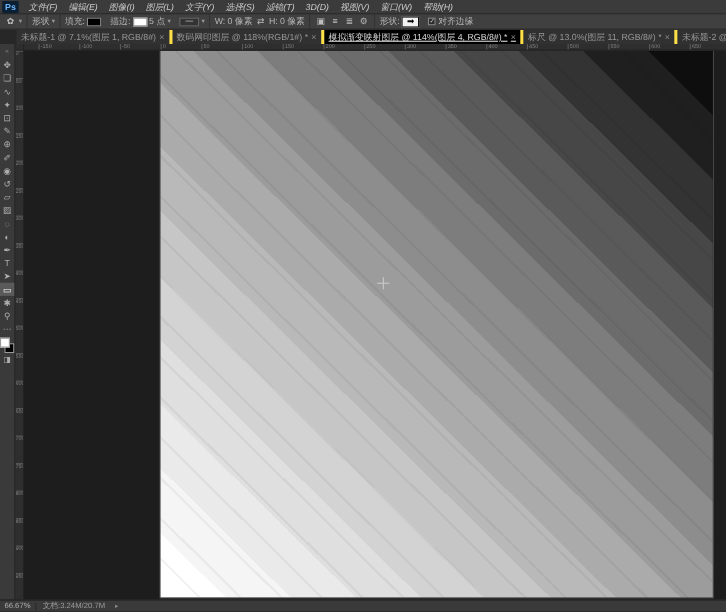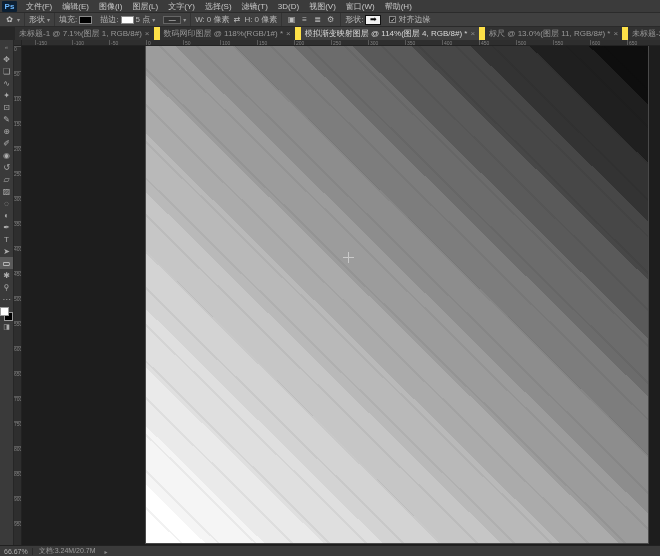--- a/index.html
+++ b/index.html
@@ -6,21 +6,21 @@
   html,body { width:660px; height:556px; overflow:hidden; background:#1d1d1d;
     font-family:"Liberation Sans","DejaVu Sans",sans-serif; }
 
   
   .menu-bar { position:absolute; left:0; top:0; width:660px; height:13px;
     background:#3b3b3b; border-bottom:1px solid #2b2b2b; display:flex;
     align-items:center; font-size:8px; color:#c8c8c8; z-index:9; }
   .ps-logo { width:15px; height:11px; margin:0 4px 0 2px; background:#0c2034;
     color:#6cb8ff; font-size:8px; font-weight:bold; display:flex;
     align-items:center; justify-content:center; border-radius:1px; }
-  .menu-item { padding:0 5px; line-height:13px; white-space:nowrap; }
+  .menu-item { padding:0 5px; line-height:13px; white-space:nowrap;font-style:italic; }
 
   
   .options-bar { position:absolute; left:0; top:13px; width:660px; height:14px;
     background:#404040; border-bottom:1px solid #2a2a2a; display:flex;
     align-items:center; font-size:8px; color:#b5b5b5; z-index:9; }
   .ob-group { display:flex; align-items:center; gap:2px; padding:0 4px;
     height:100%; border-right:1px solid #333; white-space:nowrap; }
   .ob-group.noline { border-right:none; }
   .swatch { width:13px; height:8px; border:1px solid #8a8a8a; display:inline-block; }
   .mini-drop { font-size:6px; color:#999; }
@@ -31,23 +31,23 @@
   .shape-preview { width:16px; height:10px; background:#f2f2f2; border:1px solid #111;
     color:#0a0a0a; font-size:8px; display:flex; align-items:center; justify-content:center; }
   .checkbox { width:7px; height:7px; border:1px solid #888; background:#2d2d2d;
     color:#ddd; font-size:6px; line-height:6px; text-align:center; }
 
   
   .tab-bar { position:absolute; left:0; top:27px; width:660px; height:13px;
     background:#272727; display:flex; align-items:stretch; padding-left:15px;
     font-size:8px; z-index:8; }
   .doc-tab { display:flex; align-items:center; gap:3px; padding:0 4px;
-    background:#313131; color:#979797; border-right:6px solid #fde047;
+    background:#313131; color:#979797; border-right:3px solid #fde047;
     white-space:nowrap; }
-  .doc-tab.active { background:#404040; color:#d9d9d9; }
+  .doc-tab.active { background:#000000; color:#d9d9d9;text-decoration:underline; }
   .tab-close { color:#8a8a8a; font-size:8px; }
 
   
   .toolbar { position:absolute; left:0; top:40px; width:14px; bottom:11px;
     background:#3a3a3a; border-right:1px solid #262626; display:flex;
     flex-direction:column; align-items:center; padding-top:1px; z-index:7; }
   .tool { width:13px; height:12px; display:flex; align-items:center;
     justify-content:center; font-size:8px; color:#adadad; }
   .tool.active { background:#5a5a5a; color:#fff; }
   .color-swatches { position:relative; width:13px; height:14px; margin-top:2px; }

